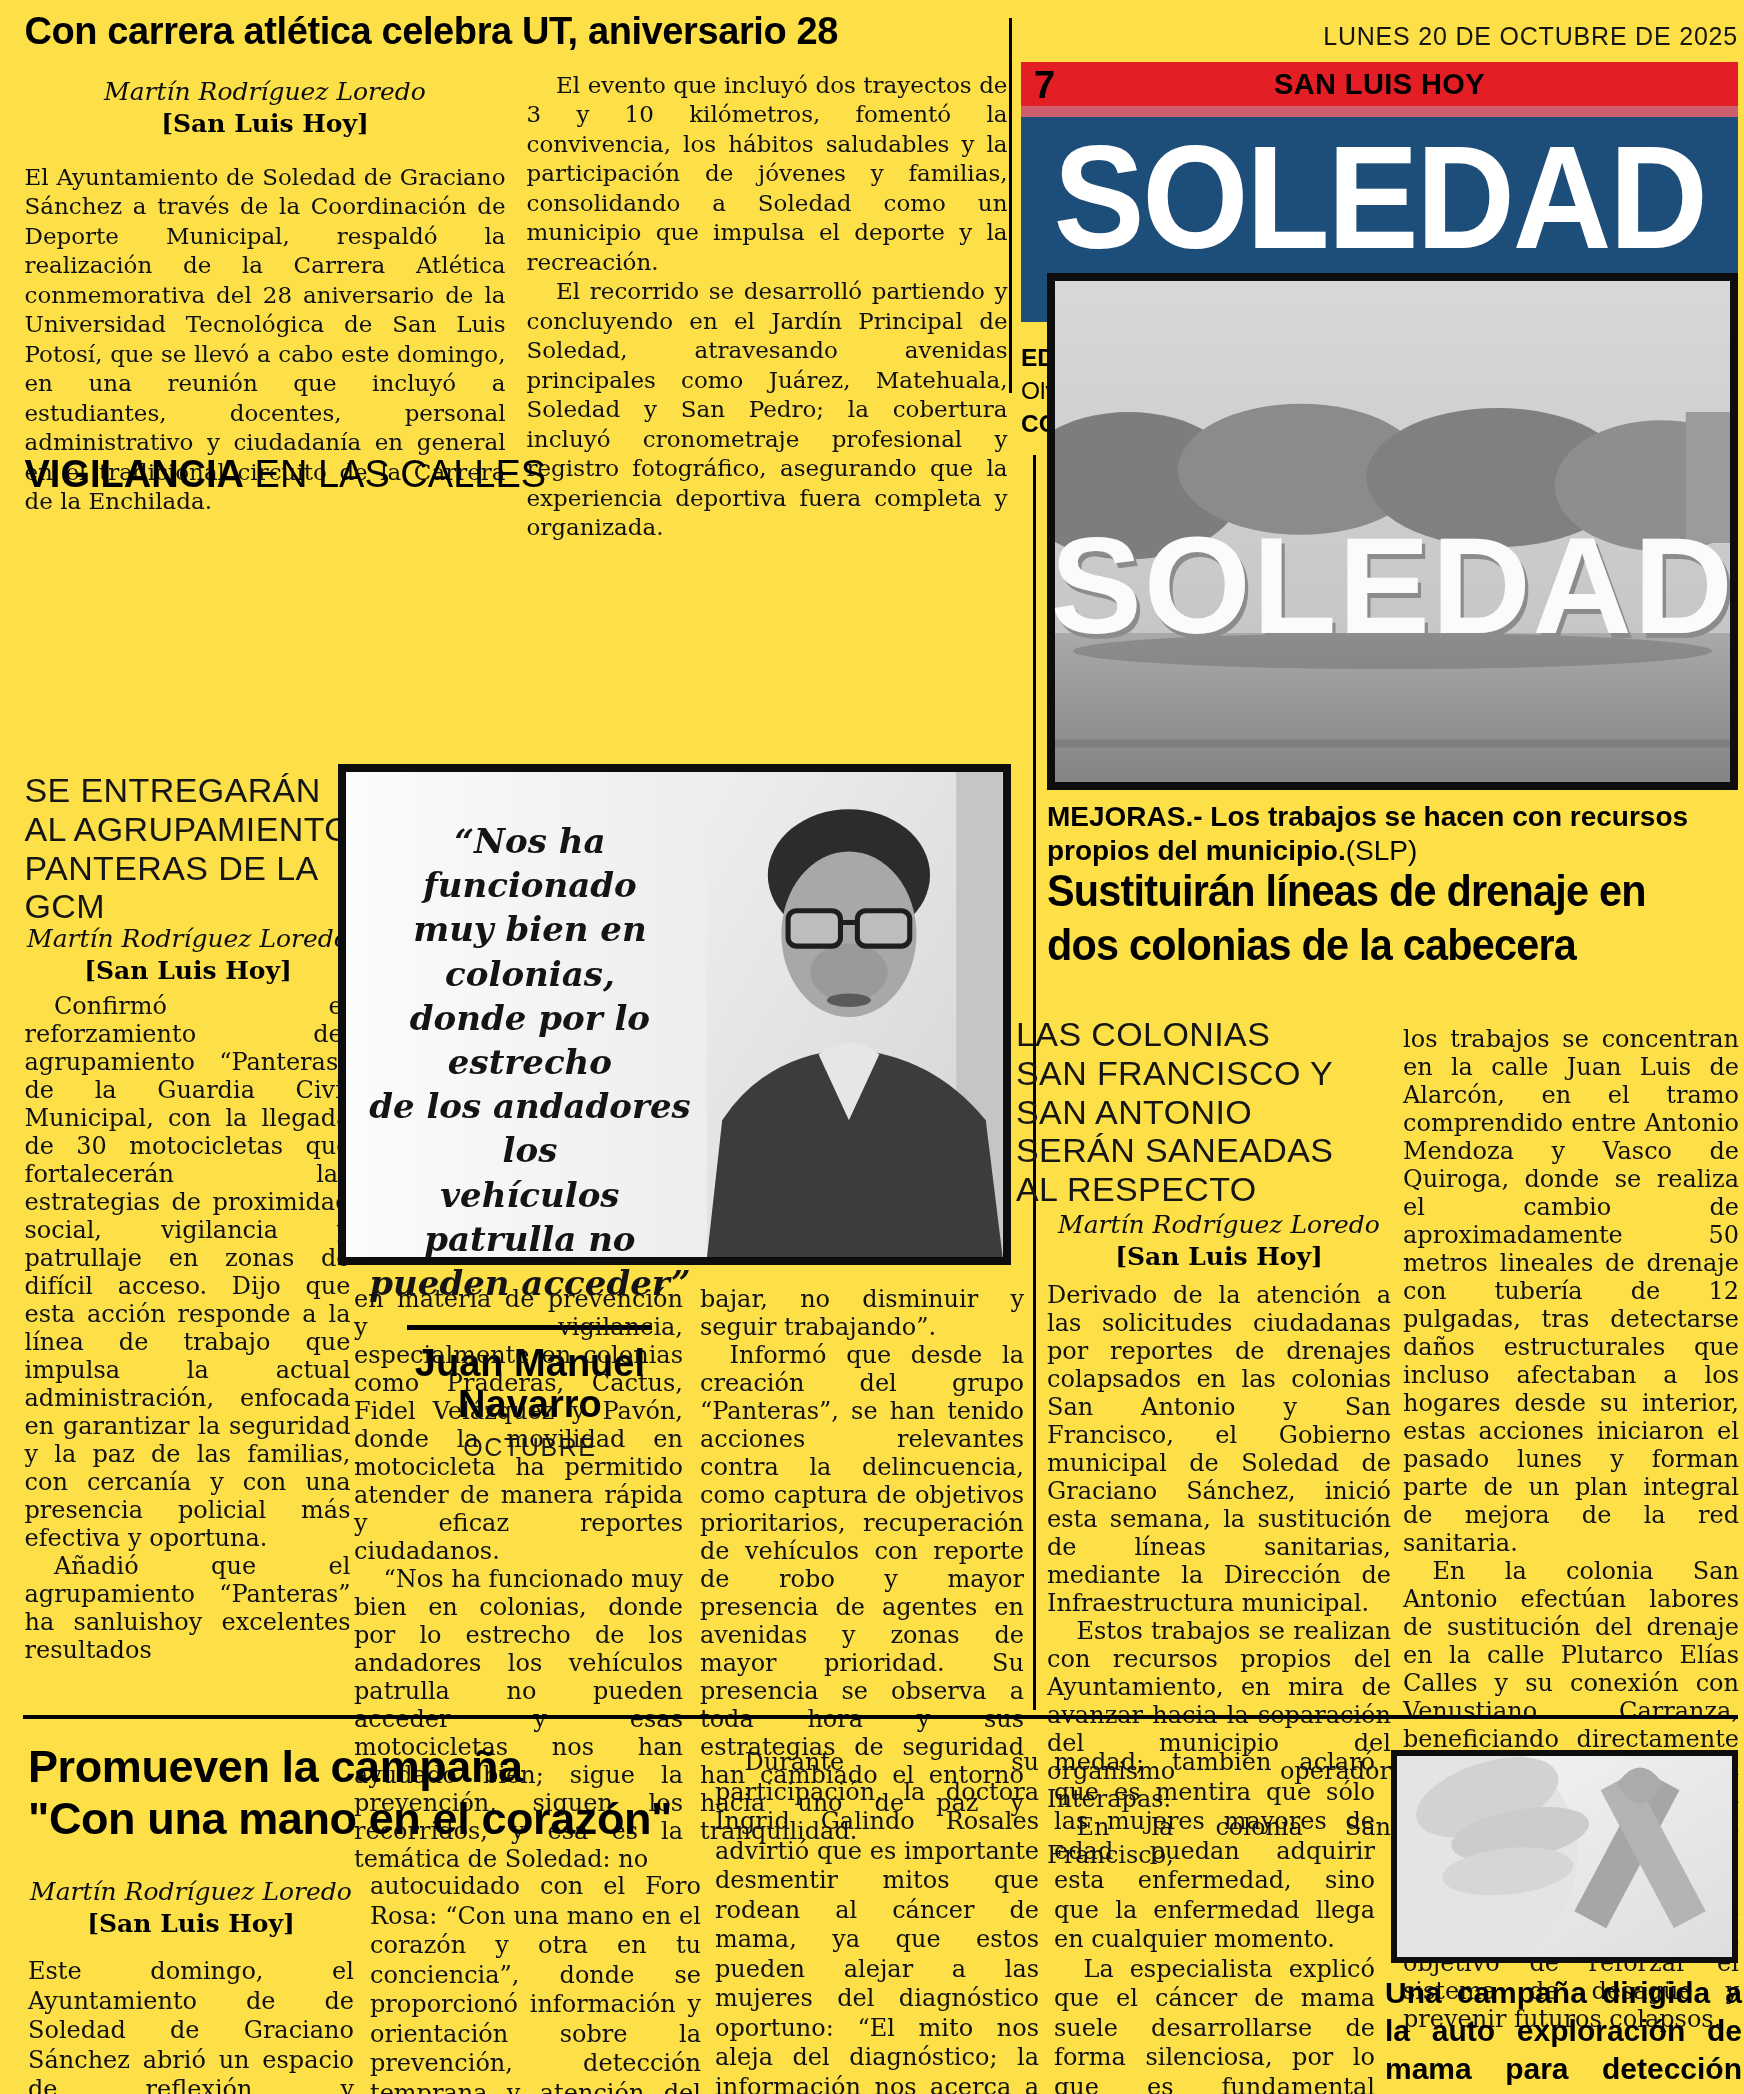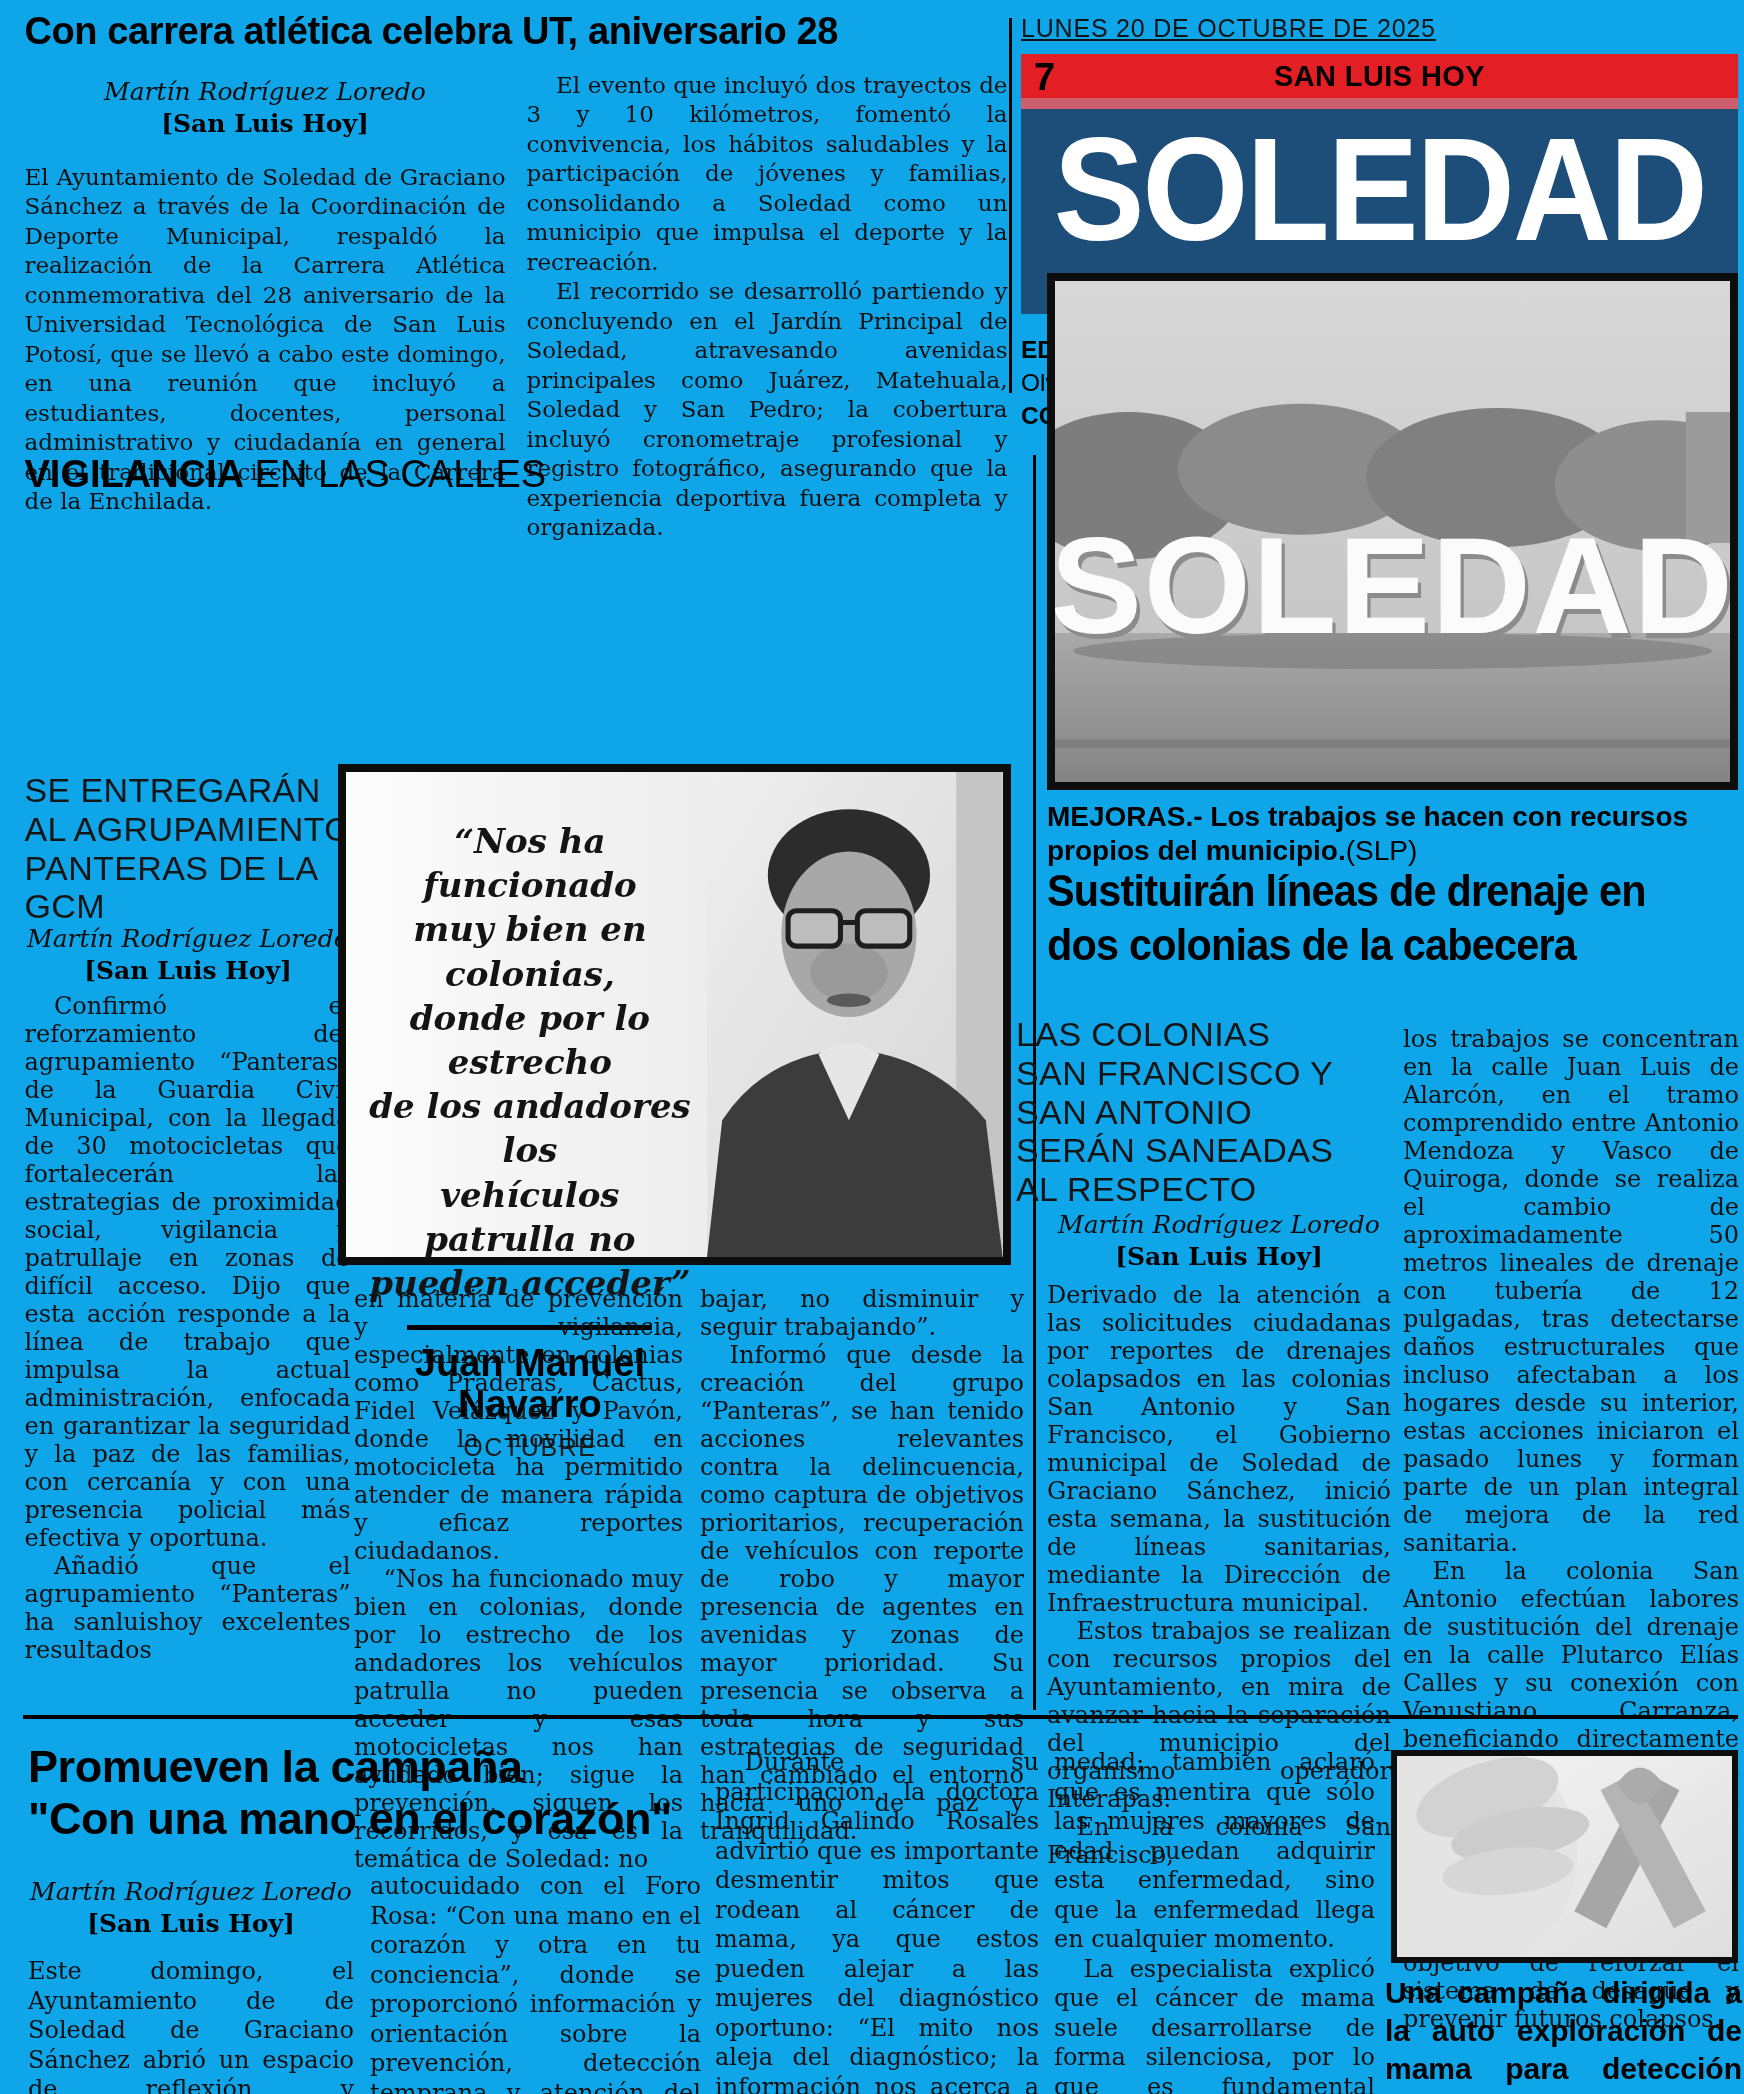--- a/index.html
+++ b/index.html
@@ -1,18 +1,18 @@
 <!DOCTYPE html>
 <html style="font-size:13px"><head>
 <meta charset="utf-8">
 <style>
   html,body { margin:0; padding:0; }
   body { width:1745px; height:2095px; background:#ffffff; position:relative;
          font-family:"Liberation Sans", sans-serif; color:#111; }
-  #page { position:absolute; inset:0; width:1745px; height:2095px; overflow:hidden; background:#0ea5e9; }
+  #page { position:absolute; inset:0; width:1745px; height:2095px; overflow:hidden; background:#fde047; }
   .abs { position:absolute; }
 
   
   .body-text { font-family:"DejaVu Serif", serif; font-size:24px; line-height:28px;
                text-align:justify; color:#101010; }
   .body-text p { margin:0; }
   .body-text p.ind { text-indent:29.5px; }
   .top-body { font-size:23px; line-height:29.5px; }
   .bot-body { font-size:24px; line-height:29.5px; }
 
@@ -27,22 +27,22 @@
   #top-article { left:24.5px; top:11.5px; width:984px; }
   #top-headline { font:bold 38px/1.05 "Liberation Sans", sans-serif; letter-spacing:-0.4px;
                   white-space:nowrap; color:#000; }
   #top-cols { display:flex; gap:21px; margin-top:19.6px; }
   #top-col1 { width:481px; }
   #top-col2 { width:481px; }
   #top-col1 .byline { margin:4.9px 0 23px; }
 
   
   #masthead { left:1021px; top:0; width:717px; }
-  #m-date { text-align:left; margin-top:16px; font:25px/1 "Liberation Sans", sans-serif;
-            letter-spacing:0.8px; color:#141414;text-decoration:underline; }
+  #m-date { text-align:right; margin-top:24px; font:25px/1 "Liberation Sans", sans-serif;
+            letter-spacing:0.8px; color:#141414; }
   #m-redbar { margin-top:13px; height:44px; background:#e31e24; position:relative;
               display:flex; align-items:center; justify-content:center; }
   #m-seven { position:absolute; left:13px; top:0; font:bold 38px/46px "Liberation Sans", sans-serif; color:#000; }
   #m-brand { font:bold 29px/1 "Liberation Sans", sans-serif; color:#000; letter-spacing:0.4px; }
   #m-pink { height:10.6px; background:#cd5e6e; }
   #m-blue { height:205px; background:#1d4e79; color:#fff; text-align:center; overflow:hidden; }
   #m-soledad { font:bold 147px/160px "Liberation Sans", sans-serif; letter-spacing:-2.5px;
                transform:scaleX(0.93); transform-origin:center; }
   #m-email { font:25px/28px "Liberation Sans", sans-serif; margin-top:0; }
   #m-editors { margin-top:19.6px; font:24.5px/33px "Liberation Sans", sans-serif; color:#000; }

